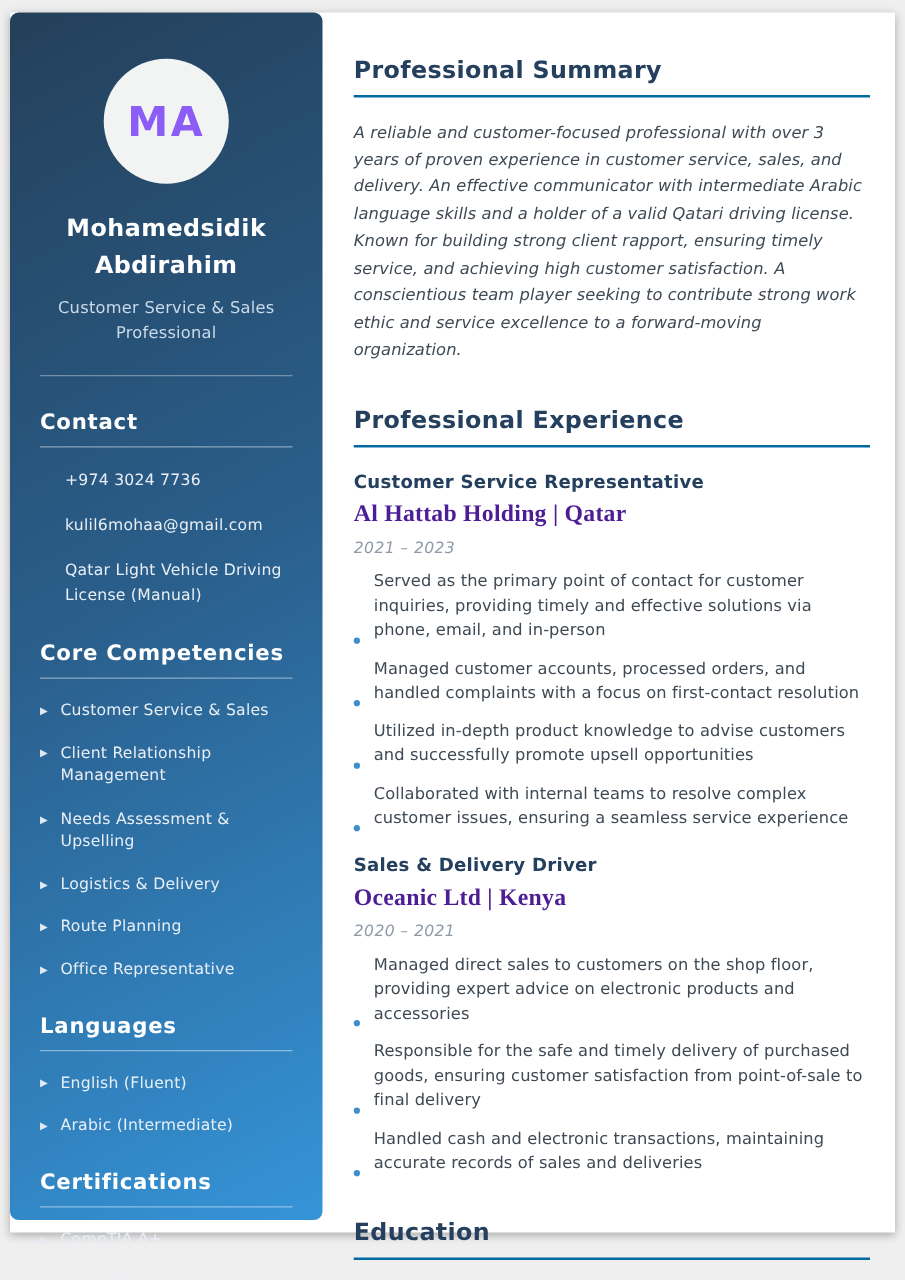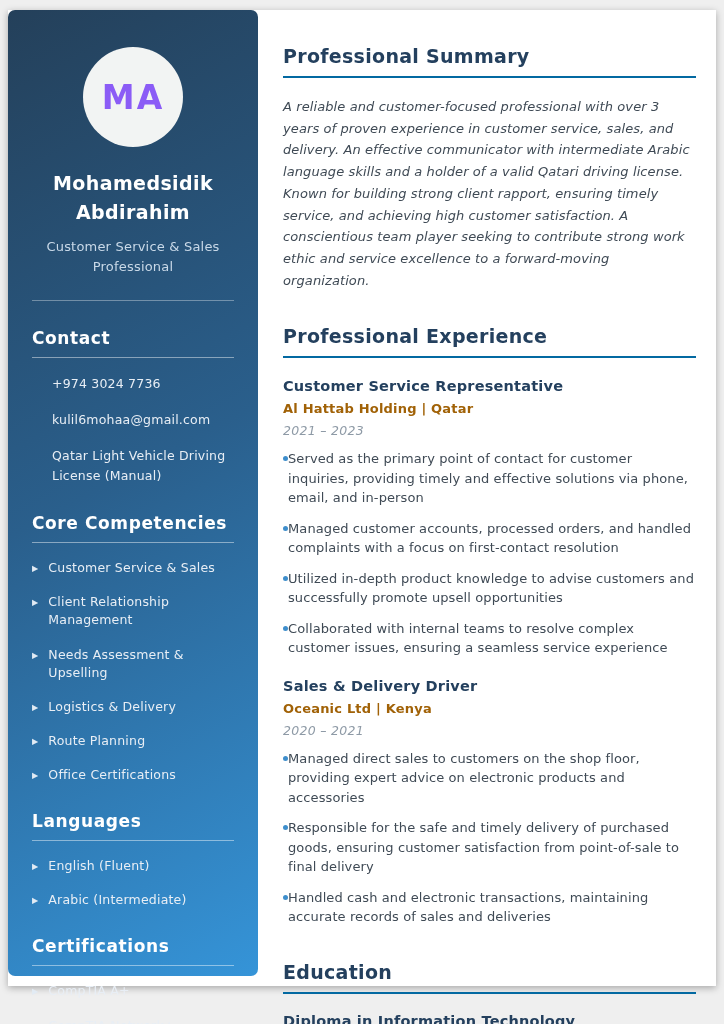--- a/index.html
+++ b/index.html
@@ -58,24 +58,24 @@
     border-bottom:2px solid #0369a1; padding-bottom:9px;
   }
   .summary-text {
     margin-top:18px; font-size:13px; color:#3f4a55; line-height:1.67;
     letter-spacing:0.1px;
     font-style:italic;
   }
   .spacer-lg { height:34px; }
   .job { margin-top:20px; }
   .job-title, .edu-degree { font-size:14.5px; color:#24405e; font-weight:bold; letter-spacing:0.2px; }
-  .job-company { margin-top:7px; font-size:13px; color:#a16207; font-weight:bold; letter-spacing:0.2px; }
+  .job-company { margin-top:7px; font-size:19px; color:#4c1d95; font-weight:bold; letter-spacing:0.2px;font-family:Liberation Serif, serif; }
   .job-dates, .edu-dates { margin-top:7px; font-size:12.5px; color:#8e9aa6; font-style:italic; letter-spacing:0.3px; }
   .bullets { margin-top:6px; }
-  .bullet { display:flex; margin-top:11px; font-size:13px; color:#3f4a55; line-height:1.5; letter-spacing:0.1px; }
+  .bullet { display:flex; gap:11px; margin-top:11px; font-size:13px; color:#3f4a55; line-height:1.5; letter-spacing:0.1px;align-items:flex-end; }
   .dot-icon { width:5px; height:5px; border-radius:50%; background:#3e8ecc; margin-top:7px; flex:none; }
   .edu-item { margin-top:19px; }
 </style>
 </head>
 <body>
 
 <div class="canvas">
   <div class="page">
 
     <aside class="sidebar">
@@ -112,21 +112,21 @@
         <div class="side-item">
           <span class="tri-icon">▶</span>
           <span>Logistics &amp; Delivery</span>
         </div>
         <div class="side-item">
           <span class="tri-icon">▶</span>
           <span>Route Planning</span>
         </div>
         <div class="side-item">
           <span class="tri-icon">▶</span>
-          <span>Office Certifications</span>
+          <span>Office Representative</span>
         </div>
       </div>
 
       <div class="side-heading">Languages</div>
       <div class="side-list">
         <div class="side-item">
           <span class="tri-icon">▶</span>
           <span>English (Fluent)</span>
         </div>
         <div class="side-item">

